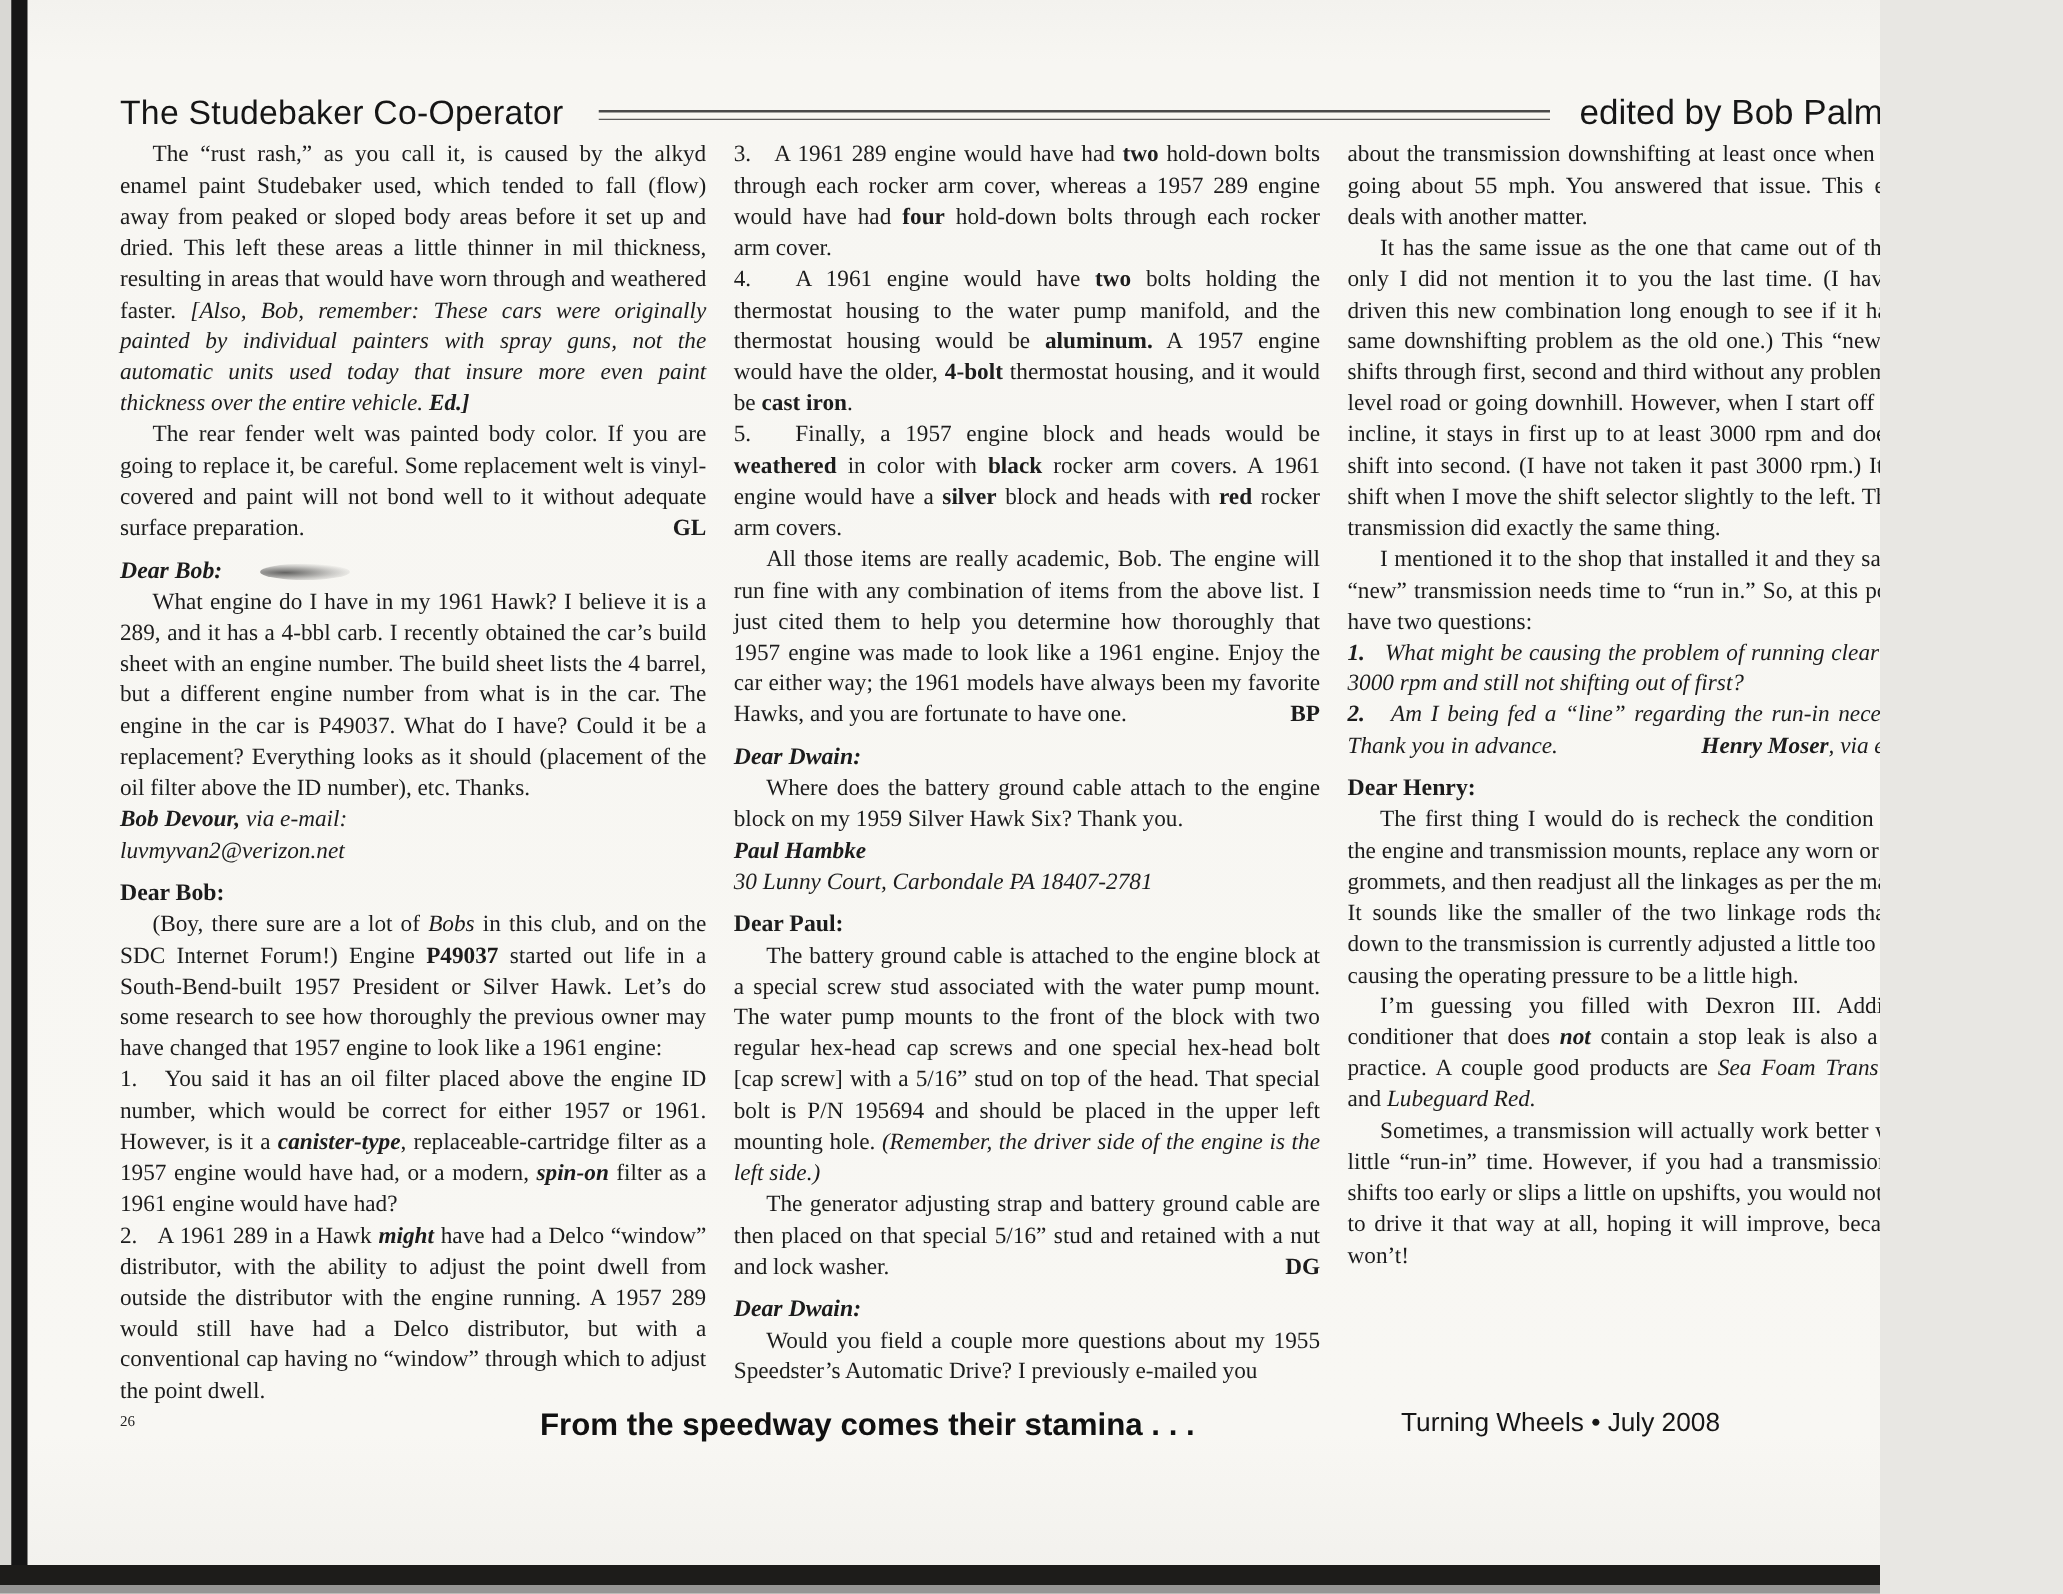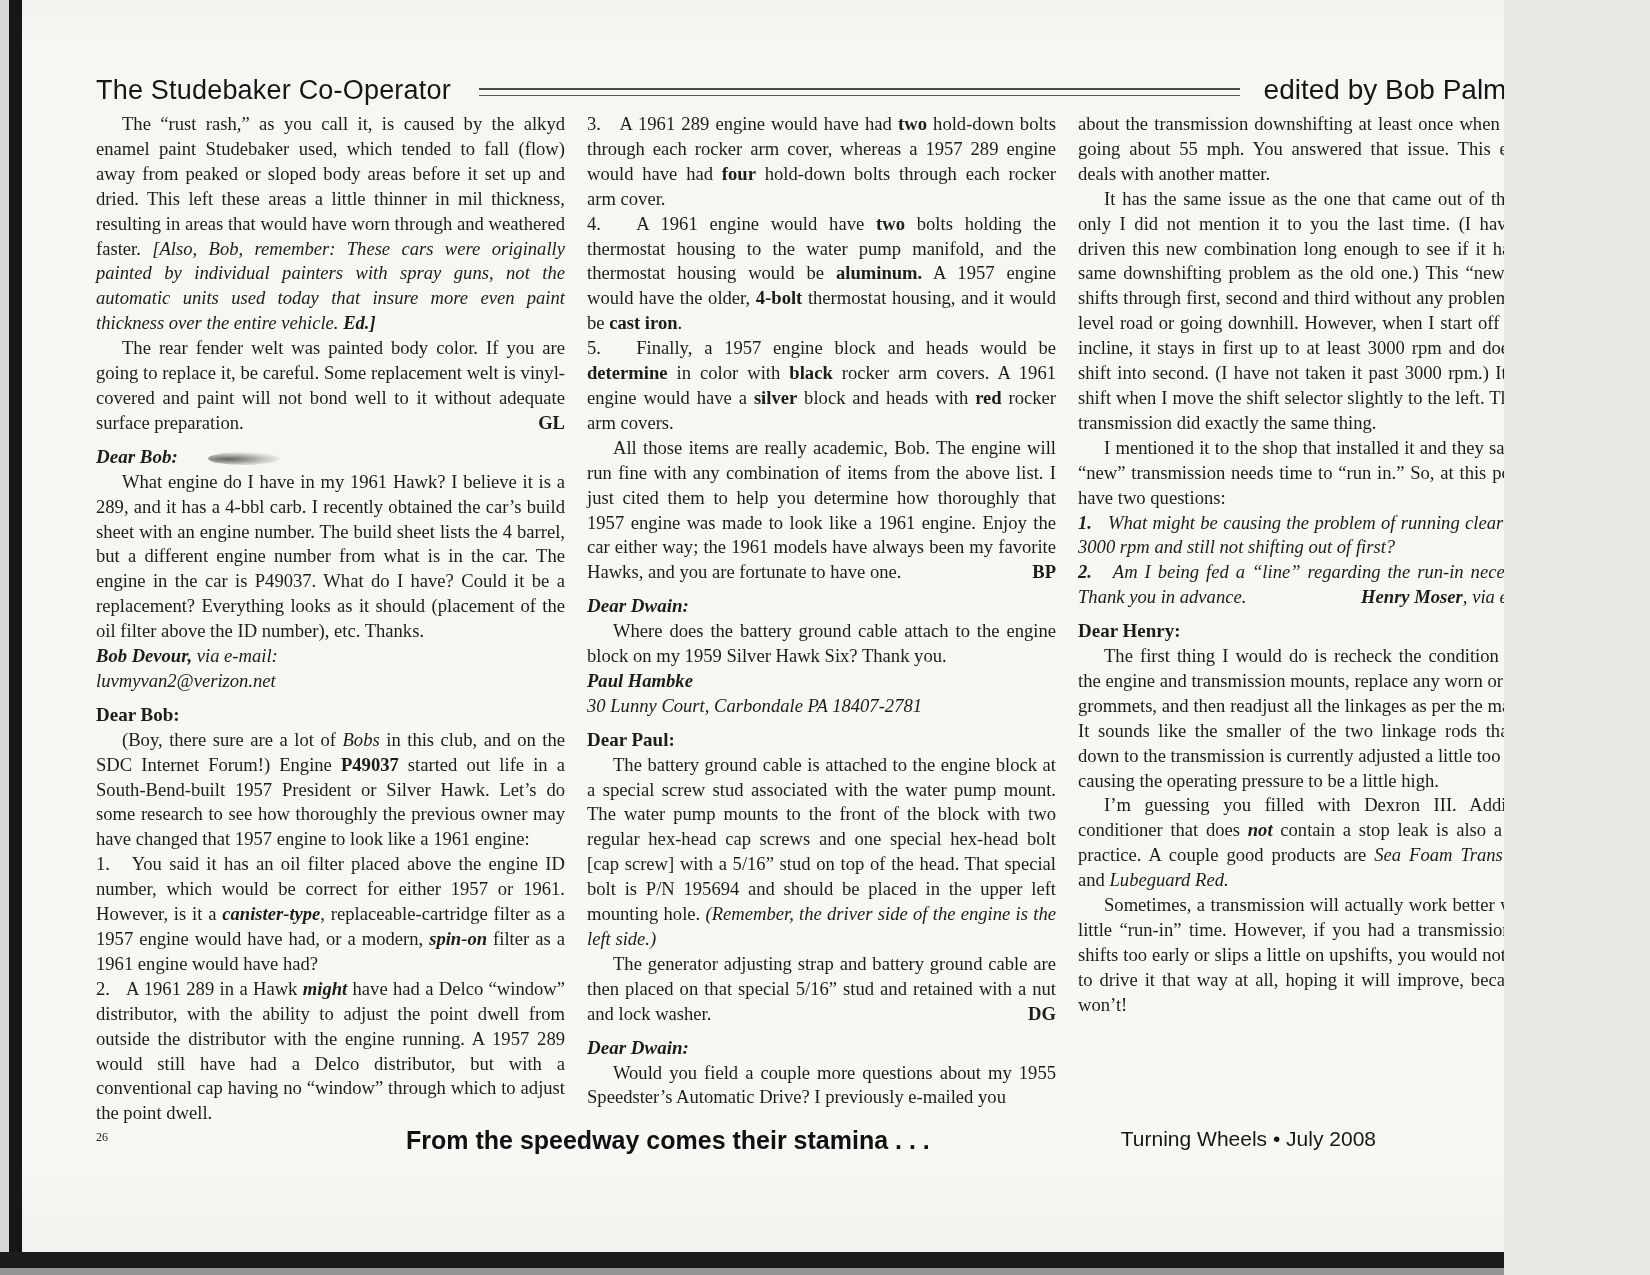--- a/index.html
+++ b/index.html
@@ -29,21 +29,21 @@
   .hi{font-weight:bold;font-style:italic;margin-top:9px;font-size:19px;}
   .lit{}
   .b{font-weight:bold;}
   .i{font-style:italic;}
   .fr{float:right;}
   .smudge{display:inline-block;width:72px;height:13px;margin-left:30px;vertical-align:middle;
     background:radial-gradient(ellipse at 28% 55%, rgba(35,35,35,.7), rgba(90,90,90,.28) 52%, rgba(120,120,120,0) 78%);
     border-radius:50%;}
   
   .footer-pn{position:absolute;left:96px;top:1130px;font-size:12px;color:#222;}
-  .footer-tag{position:absolute;left:406px;top:1126px;font-family:"Liberation Sans", sans-serif;font-weight:bold;font-size:25px;color:#111;}
+  .footer-tag{position:absolute;left:432px;top:1126px;font-family:"Liberation Sans", sans-serif;font-weight:bold;font-size:25px;color:#111;}
   .footer-mag{position:absolute;right:128px;top:1127px;font-family:"Liberation Sans", sans-serif;font-size:21px;color:#161616;}
 </style>
 </head>
 <body>
 
 <div class="canvas">
   <div class="edge-left-gray"></div>
   <div class="edge-left-bar"></div>
 
   <div class="header">
@@ -61,21 +61,21 @@
         <p class="block right"><span class="b i">Bob Devour,</span><span class="i"> via e-mail:</span></p>
         <p class="block right"><span class="i">luvmyvan2@verizon.net</span></p>
         <p class="block h"><span>Dear Bob:</span></p>
         <p class="block indent"><span>(Boy, there sure are a lot of </span><span class="i">Bobs</span><span> in this club, and on the SDC Internet Forum!) Engine </span><span class="b">P49037</span><span> started out life in a South-Bend-built 1957 President or Silver Hawk. Let’s do some research to see how thoroughly the previous owner may have changed that 1957 engine to look like a 1961 engine:</span></p>
         <p class="block"><span>1.&nbsp;&nbsp;&nbsp;You said it has an oil filter placed above the engine ID number, which would be correct for either 1957 or 1961. However, is it a </span><span class="b i">canister-type</span><span>, replaceable-cartridge filter as a 1957 engine would have had, or a modern, </span><span class="b i">spin-on</span><span> filter as a 1961 engine would have had?</span></p>
         <p class="block"><span>2.&nbsp;&nbsp;&nbsp;A 1961 289 in a Hawk </span><span class="b i">might</span><span> have had a Delco “window” distributor, with the ability to adjust the point dwell from outside the distributor with the engine running. A 1957 289 would still have had a Delco distributor, but with a conventional cap having no “window” through which to adjust the point dwell.</span></p>
       </div>
       <div class="col">
         <p class="block"><span>3.&nbsp;&nbsp;&nbsp;A 1961 289 engine would have had </span><span class="b">two</span><span> hold-down bolts through each rocker arm cover, whereas a 1957 289 engine would have had </span><span class="b">four</span><span> hold-down bolts through each rocker arm cover.</span></p>
         <p class="block"><span>4.&nbsp;&nbsp;&nbsp;A 1961 engine would have </span><span class="b">two</span><span> bolts holding the thermostat housing to the water pump manifold, and the thermostat housing would be </span><span class="b">aluminum.</span><span> A 1957 engine would have the older, </span><span class="b">4-bolt</span><span> thermostat housing, and it would be </span><span class="b">cast iron</span><span>.</span></p>
-        <p class="block"><span>5.&nbsp;&nbsp;&nbsp;Finally, a 1957 engine block and heads would be </span><span class="b">determine</span><span> in color with </span><span class="b">black</span><span> rocker arm covers. A 1961 engine would have a </span><span class="b">silver</span><span> block and heads with </span><span class="b">red</span><span> rocker arm covers.</span></p>
+        <p class="block"><span>5.&nbsp;&nbsp;&nbsp;Finally, a 1957 engine block and heads would be </span><span class="b">weathered</span><span> in color with </span><span class="b">black</span><span> rocker arm covers. A 1961 engine would have a </span><span class="b">silver</span><span> block and heads with </span><span class="b">red</span><span> rocker arm covers.</span></p>
         <p class="block indent"><span>All those items are really academic, Bob. The engine will run fine with any combination of items from the above list. I just cited them to help you determine how thoroughly that 1957 engine was made to look like a 1961 engine. Enjoy the car either way; the 1961 models have always been my favorite Hawks, and you are fortunate to have one. </span><span class="b fr">BP</span></p>
         <p class="block hi"><span>Dear Dwain:</span></p>
         <p class="block indent lit"><span>Where does the battery ground cable attach to the engine block on my 1959 Silver Hawk Six? Thank you.</span></p>
         <p class="block right"><span class="b i">Paul Hambke</span></p>
         <p class="block right"><span class="i">30 Lunny Court, Carbondale PA 18407-2781</span></p>
         <p class="block h"><span>Dear Paul:</span></p>
         <p class="block indent"><span>The battery ground cable is attached to the engine block at a special screw stud associated with the water pump mount. The water pump mounts to the front of the block with two regular hex-head cap screws and one special hex-head bolt [cap screw] with a 5/16” stud on top of the head. That special bolt is P/N 195694 and should be placed in the upper left mounting hole. </span><span class="i">(Remember, the driver side of the engine is the left side.)</span></p>
         <p class="block indent"><span>The generator adjusting strap and battery ground cable are then placed on that special 5/16” stud and retained with a nut and lock washer.</span><span class="b fr">DG</span></p>
         <p class="block hi"><span>Dear Dwain:</span></p>
         <p class="block indent lit"><span>Would you field a couple more questions about my 1955 Speedster’s Automatic Drive? I previously e-mailed you</span></p>

